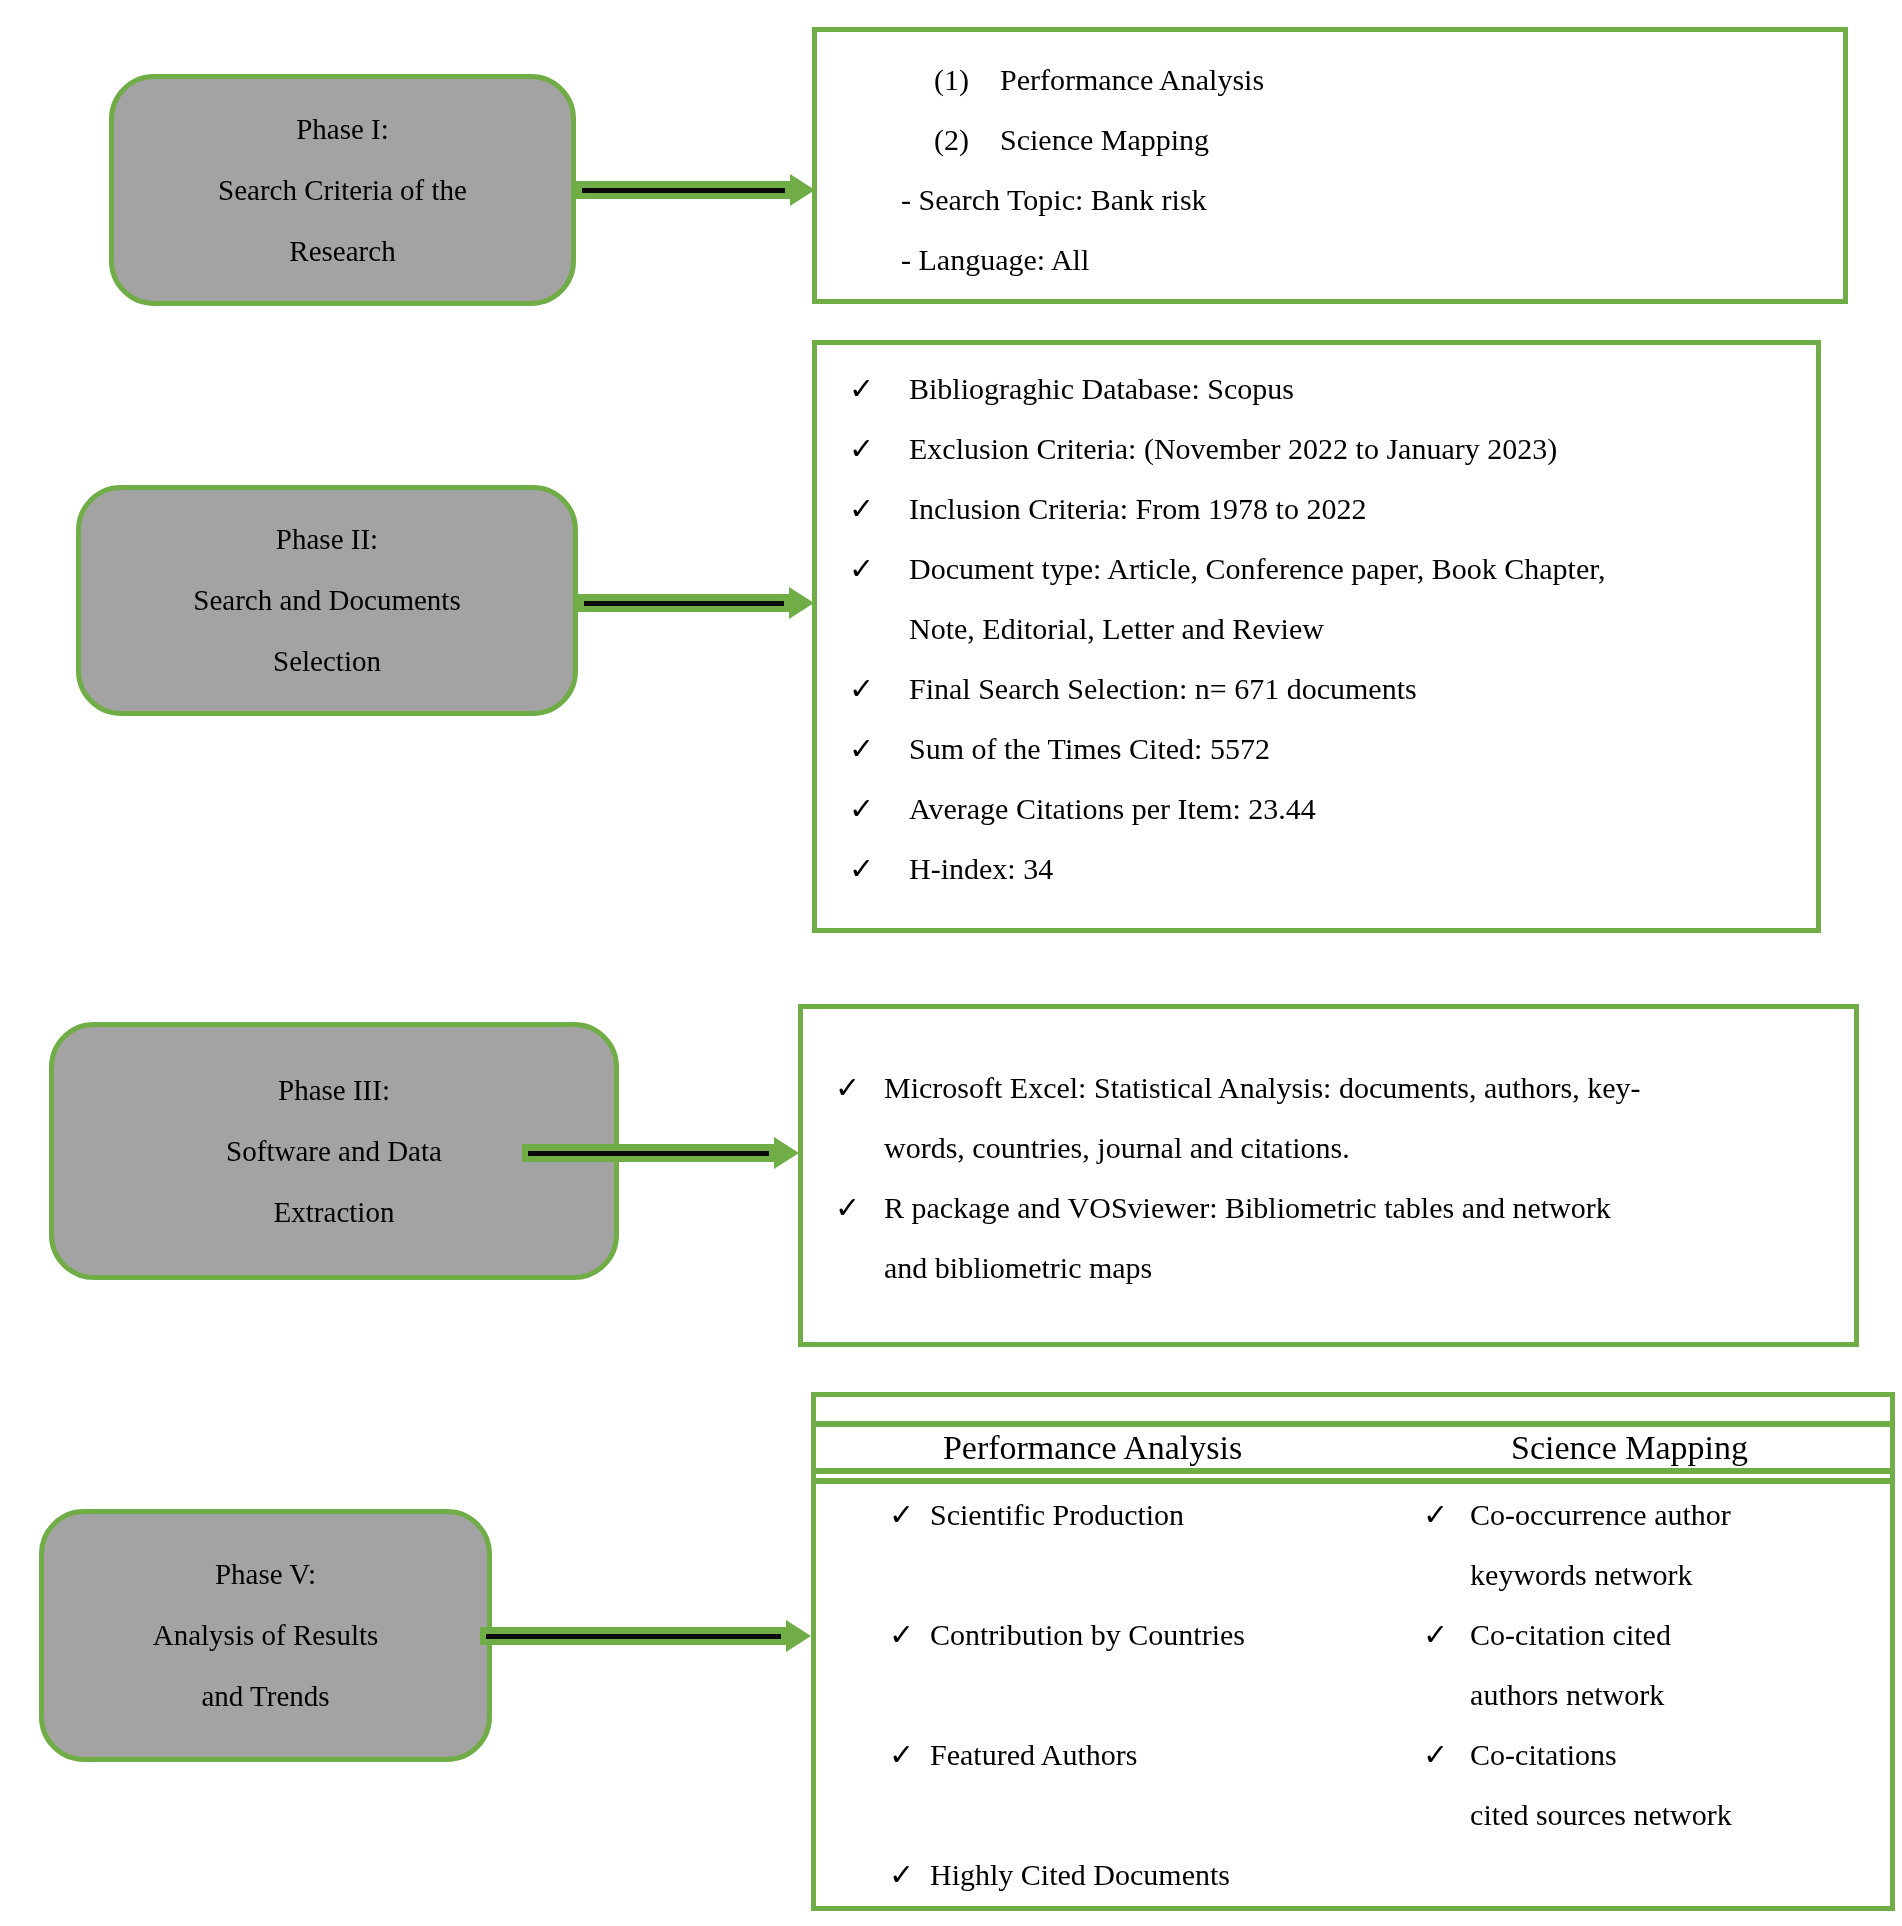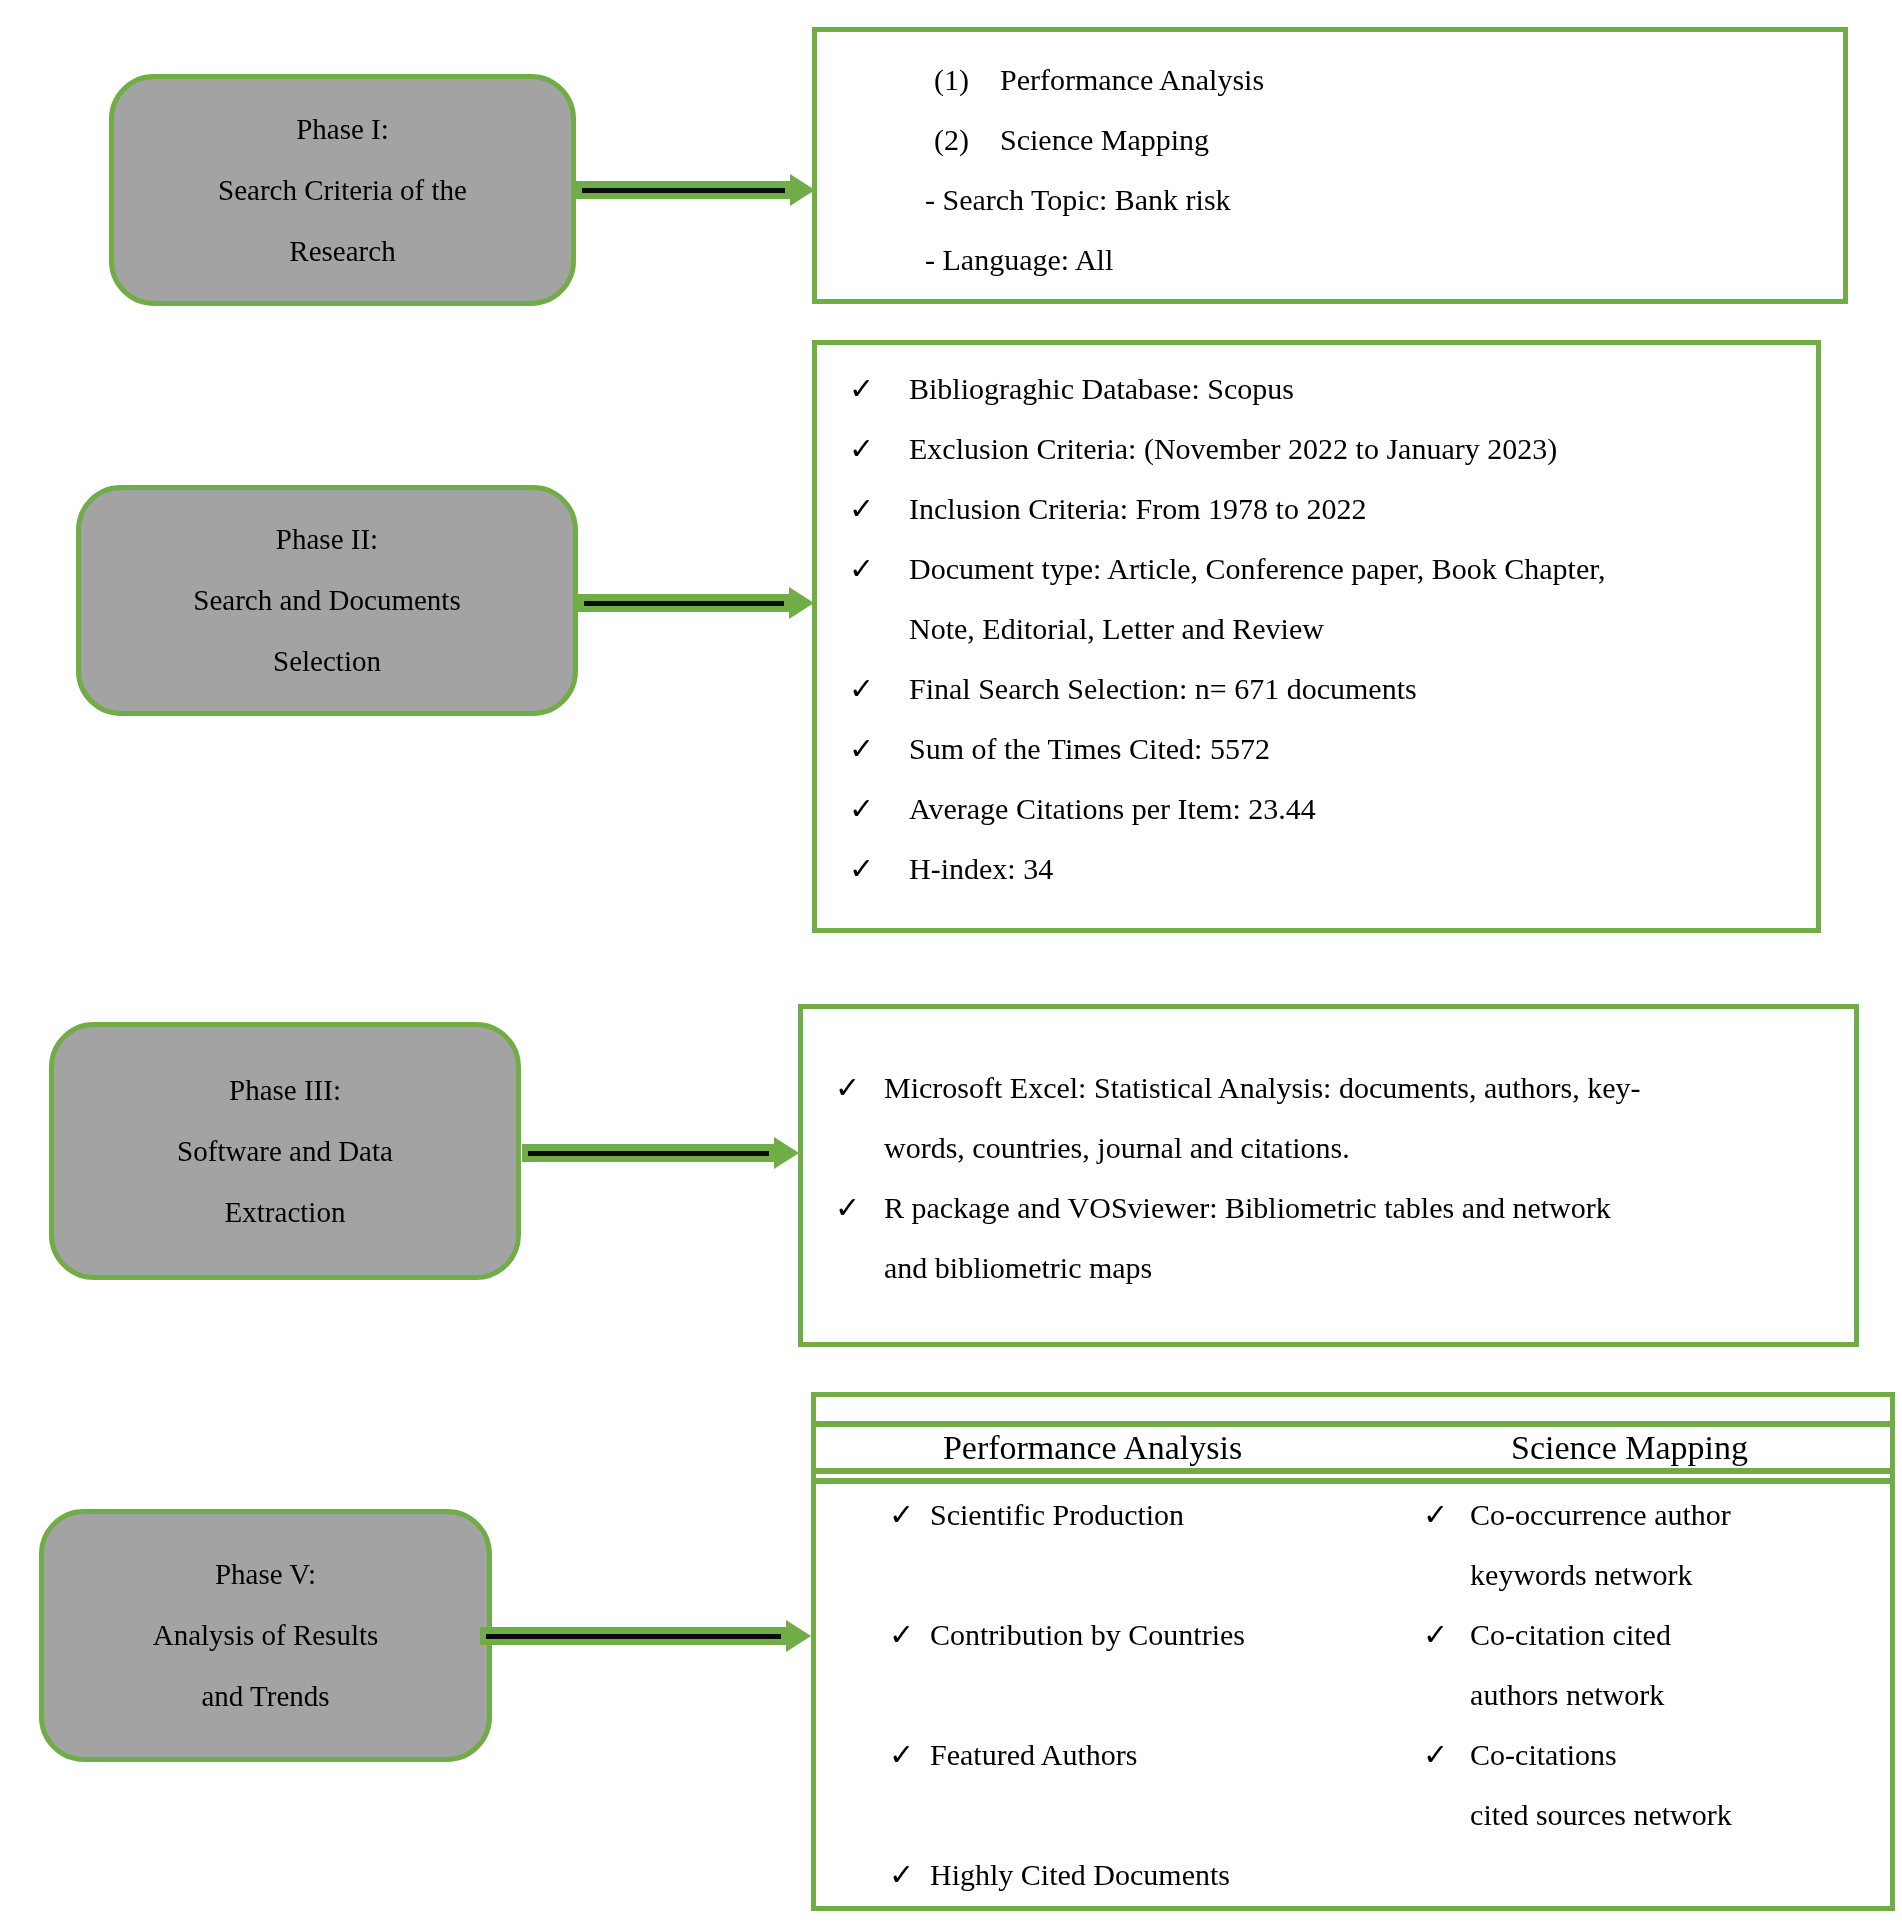--- a/index.html
+++ b/index.html
@@ -11,37 +11,37 @@
 
   
   .rbox {
     position:absolute; box-sizing:border-box; background:#a3a3a3;
     border:5.9px solid var(--g); border-radius:45px;
     display:flex; flex-direction:column; justify-content:center;
     text-align:center; font-size:29px; line-height:61px;
   }
   #p1box { left:109px;  top:74px;  width:467px; height:232px; }
   #p2box { left:76px;  top:485px; width:502px; height:231px;align-items:center; }
-  #p3box { left:49px;  top:1022px; width:472px; height:258px; }
+  #p3box { left:49px;  top:1022px; width:570px; height:258px; }
   #p5box { left:27px;   top:1509px; width:453px; height:253px;margin-left:12px; }
 
   
   .panel {
     position:absolute; box-sizing:border-box; background:#fff;
     border:5.4px solid var(--g); font-size:30px; line-height:60px;
   }
   #p1panel { left:812px; top:27px;   width:1036px; height:277px;  padding-top:17.6px; }
   #p2panel { left:812px; top:340px;  width:1009px; height:593px; padding-top:14px; }
   #p3panel { left:798px; top:1004px; width:1061px; height:343px;  padding-top:49px; }
   #tbox    { left:811px; top:1392px; width:1084px; height:519px; }
 
   
   .num-row { display:flex; padding-left:117px; }
   .num-row .num { flex:0 0 66px; }
-  .sub-row { padding-left:108px; }
+  .sub-row { padding-left:84px; }
 
   
   .ci  { display:flex; align-items:flex-start; }
   .chk { font-family:"DejaVu Sans", sans-serif; }
   #p2panel .ci { padding-left:32px; }
   #p2panel .chk { flex:0 0 60px; }
   #p3panel .ci { padding-left:32px; }
   #p3panel .chk { flex:0 0 49px; }
 
   

